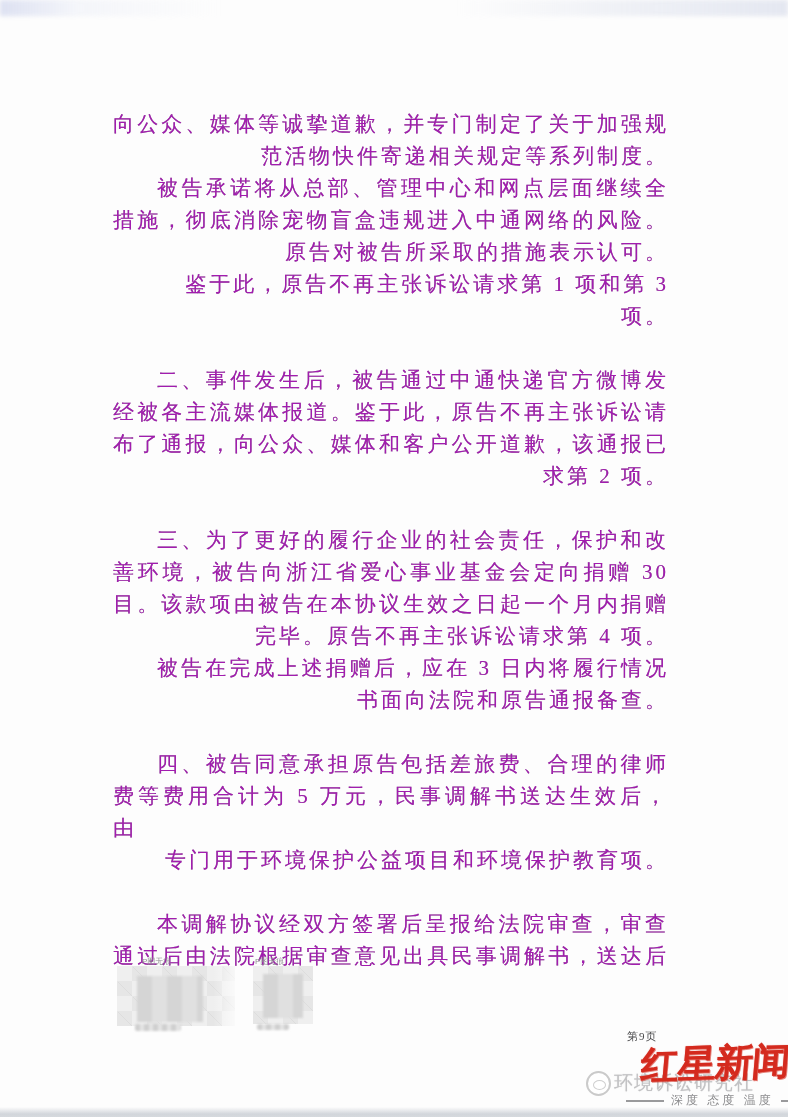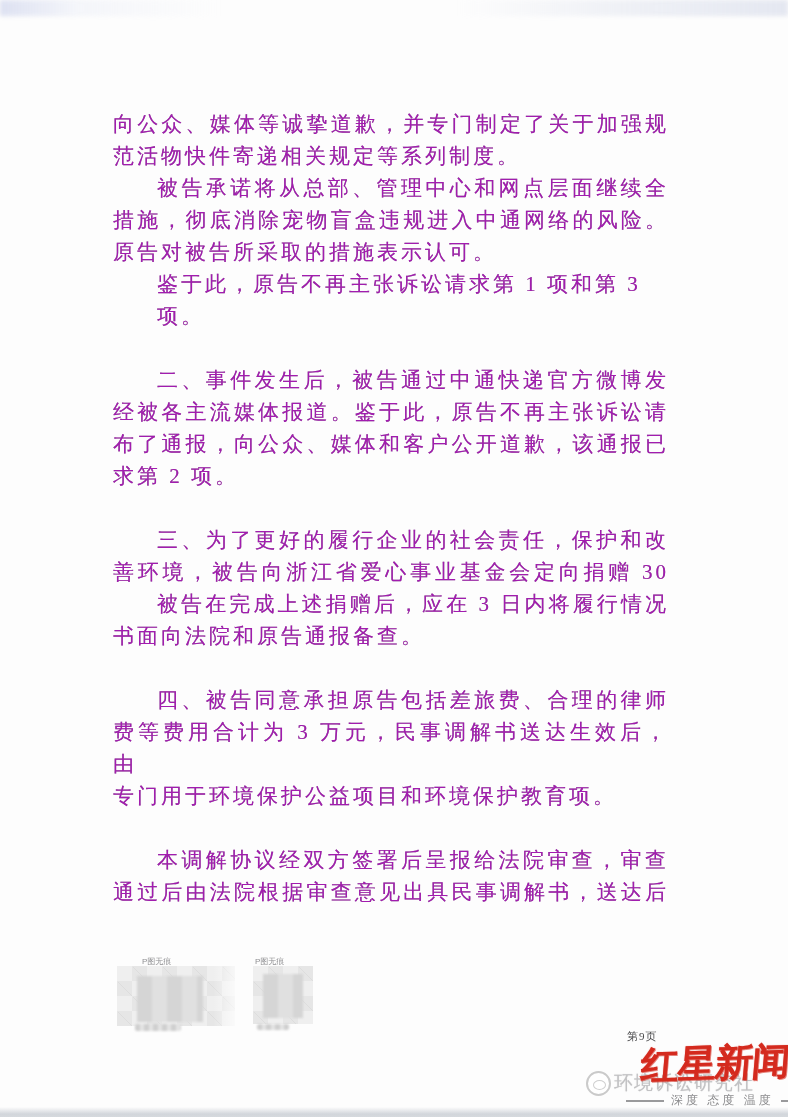--- a/index.html
+++ b/index.html
@@ -26,21 +26,21 @@
     background:linear-gradient(180deg, rgba(170,177,186,0) 0%, rgba(168,176,186,.50) 70%, rgba(180,187,195,.55) 100%);
   }
   
   .content {
     position:absolute; left:113px; top:96px; width:556px;
     font-size:21px; line-height:32px; letter-spacing:3px;
     color:#a21caf;
     text-shadow:0 0 .6px rgba(70,70,72,.55);
     margin-top:12px;
   }
-  .line { width:100%; text-align:left; }
+  .line { width:100%; text-align:right; }
   .line.fill { text-align:justify; text-align-last:justify; }
   .line.ind { padding-left:44px; }
   .gap { height:32px; }
   
   .blur-label {
     position:absolute; font-size:8px; letter-spacing:0;
     color:#8f8f92; filter:blur(.6px);
     font-family:"Liberation Sans","DejaVu Sans",sans-serif;
     text-align:right;
   }
@@ -129,29 +129,31 @@
     <div>
       <div class="line fill ind">二、事件发生后，被告通过中通快递官方微博发</div>
       <div class="line fill">经被各主流媒体报道。鉴于此，原告不再主张诉讼请</div>
       <div class="line fill">布了通报，向公众、媒体和客户公开道歉，该通报已</div>
       <div class="line">求第 2 项。</div>
     </div>
     <div class="gap"></div>
     <div>
       <div class="line fill ind">三、为了更好的履行企业的社会责任，保护和改</div>
       <div class="line fill">善环境，被告向浙江省爱心事业基金会定向捐赠 30</div>
+      <div class="line fill">目。该款项由被告在本协议生效之日起一个月内捐赠</div>
+      <div class="line">完毕。原告不再主张诉讼请求第 4 项。</div>
     </div>
     <div>
       <div class="line fill ind">被告在完成上述捐赠后，应在 3 日内将履行情况</div>
       <div class="line">书面向法院和原告通报备查。</div>
     </div>
     <div class="gap"></div>
     <div>
       <div class="line fill ind">四、被告同意承担原告包括差旅费、合理的律师</div>
-      <div class="line fill">费等费用合计为 3 万元，民事调解书送达生效后，由</div>
+      <div class="line fill">费等费用合计为 5 万元，民事调解书送达生效后，由</div>
       <div class="line">专门用于环境保护公益项目和环境保护教育项。</div>
     </div>
     <div class="gap"></div>
     <div>
       <div class="line fill ind">本调解协议经双方签署后呈报给法院审查，审查</div>
       <div class="line fill">通过后由法院根据审查意见出具民事调解书，送达后</div>
     </div>
   </div>
 
 <div class="blur-label" style="left:142px; top:956px;">P图无痕</div>

